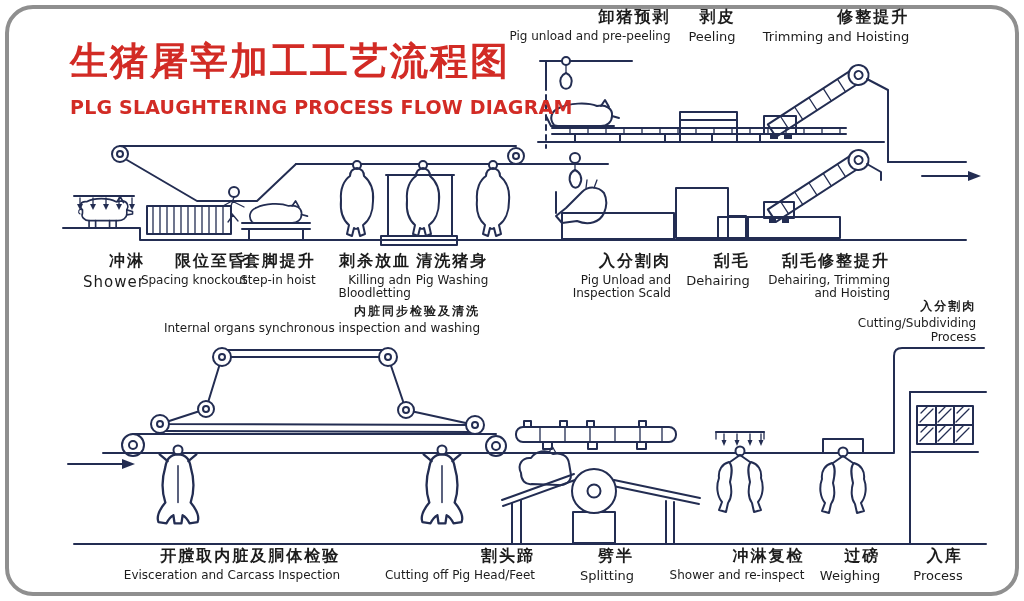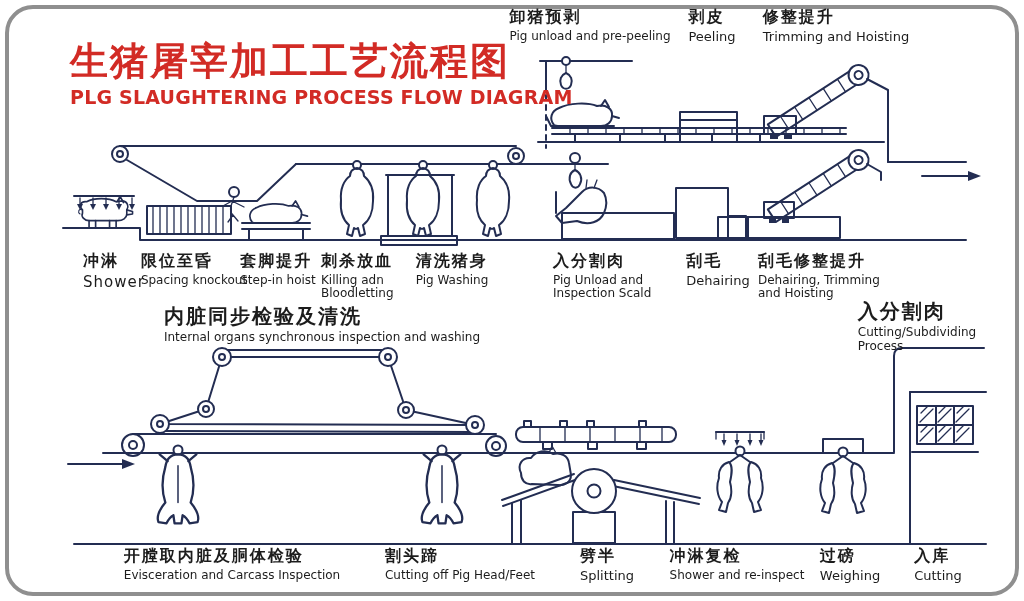--- a/index.html
+++ b/index.html
@@ -2,24 +2,24 @@
 <html style="--line-color: #232d52; --title-color: #d22b25; --label-color: #1c1c1c; --border-color: #8f8f8f;"><head>
 <meta charset="utf-8">
 <style>
   html,body{margin:0;padding:0;background:#ffffff;}
   .stage{position:relative;width:1024px;height:601px;background:#fff;overflow:hidden;
          font-family:"DejaVu Sans","Liberation Sans",sans-serif;}
   .frame{position:absolute;left:5px;top:5px;right:5px;bottom:5px;
          border:4px solid var(--border-color,#8f8f8f);border-radius:28px;}
   .title{position:absolute;color:var(--title-color,#d22b25);}
   .title-zh{font-size:38px;font-weight:bold;letter-spacing:2px;line-height:1.05;white-space:nowrap;}
-  .title-en{font-size:19px;font-weight:bold;letter-spacing:0.2px;margin-top:4px;white-space:nowrap;text-align:right;}
-  .station{position:absolute;text-align:left;transform:translateX(-50%);color:var(--label-color,#1c1c1c);}
+  .title-en{font-size:19px;font-weight:bold;letter-spacing:0.2px;margin-top:14px;white-space:nowrap;text-align:right;}
+  .station{position:absolute;text-align:right;transform:translateX(-50%);color:var(--label-color,#1c1c1c);}
   .zh{display:block;font-size:16px;font-weight:600;letter-spacing:2px;line-height:1.1;white-space:nowrap;}
-  .zh-sm{font-size:20px;}
+  .zh-sm{font-size:12px;}
   .en{display:block;font-size:12px;line-height:1.15;margin:4px auto 0;}
   .en-lg{font-size:15px;letter-spacing:1px;}
   .en-md{font-size:13px;}
   #diagram{position:absolute;left:0;top:0;}
   #diagram path,#diagram line,#diagram polyline,#diagram rect,#diagram circle,#diagram polygon{
      stroke:var(--line-color,#232d52);stroke-width:2;fill:none;stroke-linecap:round;stroke-linejoin:round;}
   #diagram .thin{stroke-width:1.3;}
   #diagram .fillw{fill:#ffffff;}
   #diagram .dot{fill:var(--line-color,#232d52);stroke:none;}
   #diagram .dash{stroke-dasharray:5 5;}
@@ -345,15 +345,15 @@
   <div class="station" style="left:737px;top:547px">
     <span class="zh">冲淋复检</span>
     <span class="en">Shower and re-inspect</span>
   </div>
   <div class="station" style="left:850px;top:547px">
     <span class="zh">过磅</span>
     <span class="en en-md">Weighing</span>
   </div>
   <div class="station" style="left:938px;top:547px">
     <span class="zh">入库</span>
-    <span class="en en-md">Cutting</span>
+    <span class="en en-md">Process</span>
   </div>
 </div>
 
 </body></html>

